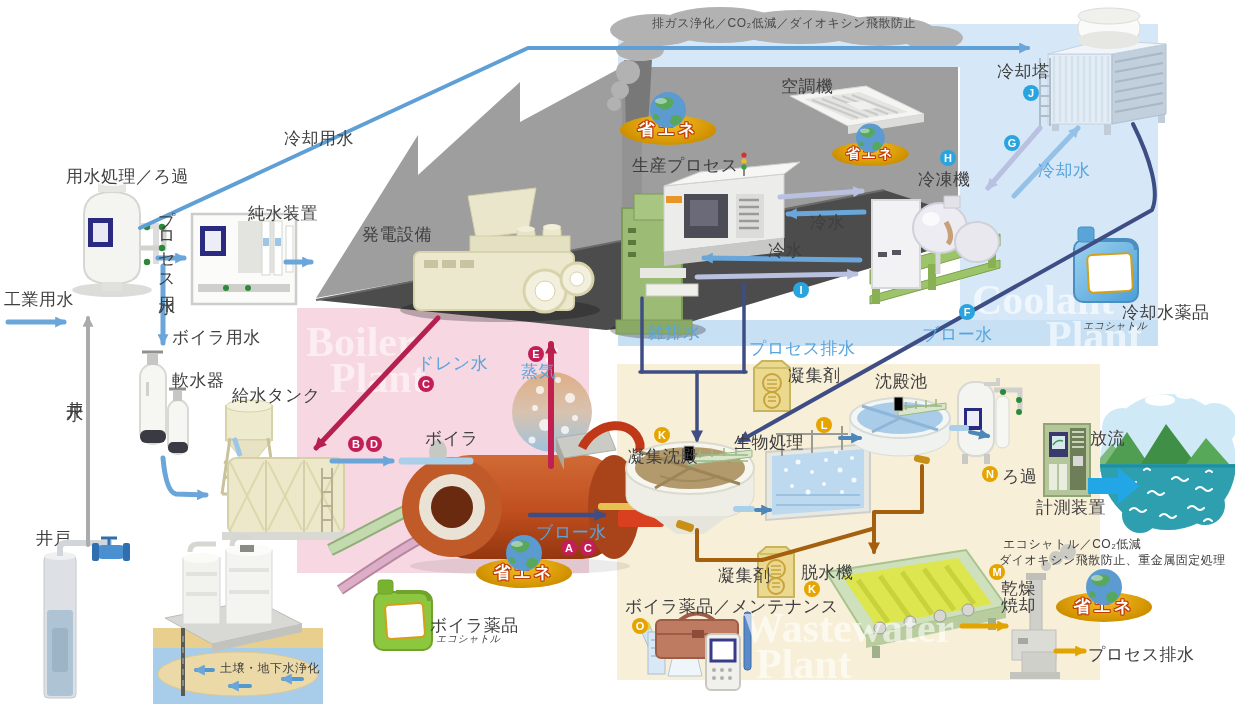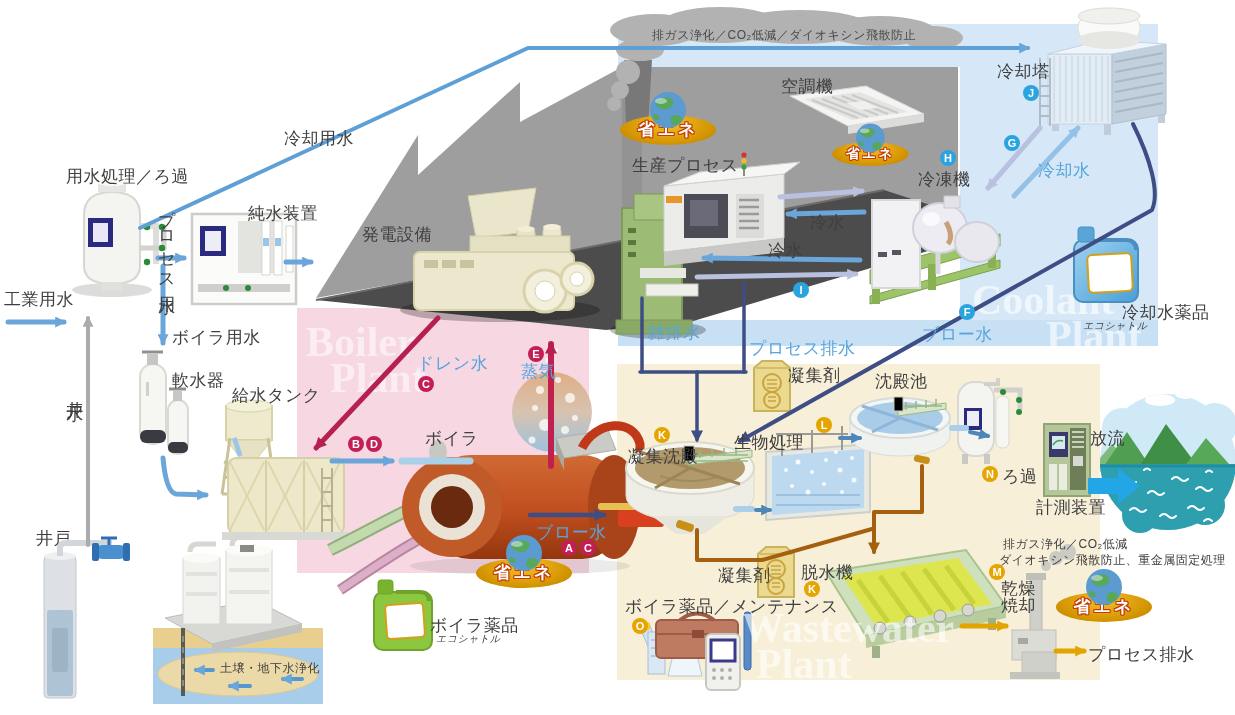--- a/index.html
+++ b/index.html
@@ -536,21 +536,21 @@
     <path d="M970,432 L988,436" stroke="#4d87b8" stroke-width="4" marker-end="url(#mSteel)"></path>
     <path d="M962,626 H1006" stroke="#e2a400" stroke-width="5" marker-end="url(#mGold)"></path>
     <path d="M1056,651 H1084" stroke="#e2a400" stroke-width="5" marker-end="url(#mGold)"></path>
     <path d="M213,670 H196" stroke="#5598d0" stroke-width="4" marker-end="url(#mBlue)"></path>
     <path d="M250,686 H230" stroke="#5598d0" stroke-width="4" marker-end="url(#mBlue)"></path>
     <path d="M302,679 H283" stroke="#5598d0" stroke-width="4" marker-end="url(#mBlue)"></path>
   </g>
   <path d="M1088,478 H1118 V468 L1140,486 L1118,504 V494 H1088 Z" fill="#22a6e6"></path>
 </svg>
 
-<div class="lbl sz12" style="left:652px;top:28px;color:#4a4a4a">排ガス浄化／CO₂低減／ダイオキシン飛散防止</div>
+<div class="lbl sz12" style="left:652px;top:16px;color:#4a4a4a">排ガス浄化／CO₂低減／ダイオキシン飛散防止</div>
 <div class="lbl" style="left:4px;top:289px">工業用水</div>
 <div class="lbl" style="left:66px;top:166px">用水処理／ろ過</div>
 <div class="lbl vert" style="left:156px;top:198px">プロセス用水</div>
 <div class="lbl" style="left:248px;top:203px">純水装置</div>
 <div class="lbl" style="left:172px;top:327px">ボイラ用水</div>
 <div class="lbl vert" style="left:64px;top:388px">井戸水</div>
 <div class="lbl" style="left:36px;top:528px">井戸</div>
 <div class="lbl" style="left:172px;top:370px">軟水器</div>
 <div class="lbl" style="left:232px;top:385px">給水タンク</div>
 <div class="lbl" style="left:284px;top:128px">冷却用水</div>
@@ -575,21 +575,21 @@
 <div class="lbl sz11" style="left:436px;top:633px">エコシャトル</div>
 <div class="lbl" style="left:788px;top:365px">凝集剤</div>
 <div class="lbl" style="left:718px;top:565px">凝集剤</div>
 <div class="lbl" style="left:628px;top:446px">凝集沈殿</div>
 <div class="lbl" style="left:734px;top:432px">生物処理</div>
 <div class="lbl" style="left:875px;top:371px">沈殿池</div>
 <div class="lbl" style="left:1002px;top:466px">ろ過</div>
 <div class="lbl" style="left:1036px;top:497px">計測装置</div>
 <div class="lbl" style="left:1090px;top:428px">放流</div>
 <div class="lbl" style="left:801px;top:562px">脱水機</div>
-<div class="lbl sz12" style="left:1003px;top:537px">排ガス浄化／CO₂低減</div>
+<div class="lbl sz12" style="left:1003px;top:537px">エコシャトル／CO₂低減</div>
 <div class="lbl sz12" style="left:999px;top:553px">ダイオキシン飛散防止、重金属固定処理</div>
 <div class="lbl" style="left:1001px;top:578px">乾燥</div>
 <div class="lbl" style="left:1001px;top:595px">焼却</div>
 <div class="lbl" style="left:1088px;top:644px">プロセス排水</div>
 <div class="lbl" style="left:625px;top:596px">ボイラ薬品／メンテナンス</div>
 <div class="lbl sz12" style="left:220px;top:661px">土壌・地下水浄化</div>
 
 <div class="badge crimson" style="left:561px;top:540px">A</div>
 <div class="badge crimson" style="left:348px;top:436px">B</div>
 <div class="badge crimson" style="left:580px;top:540px">C</div>

